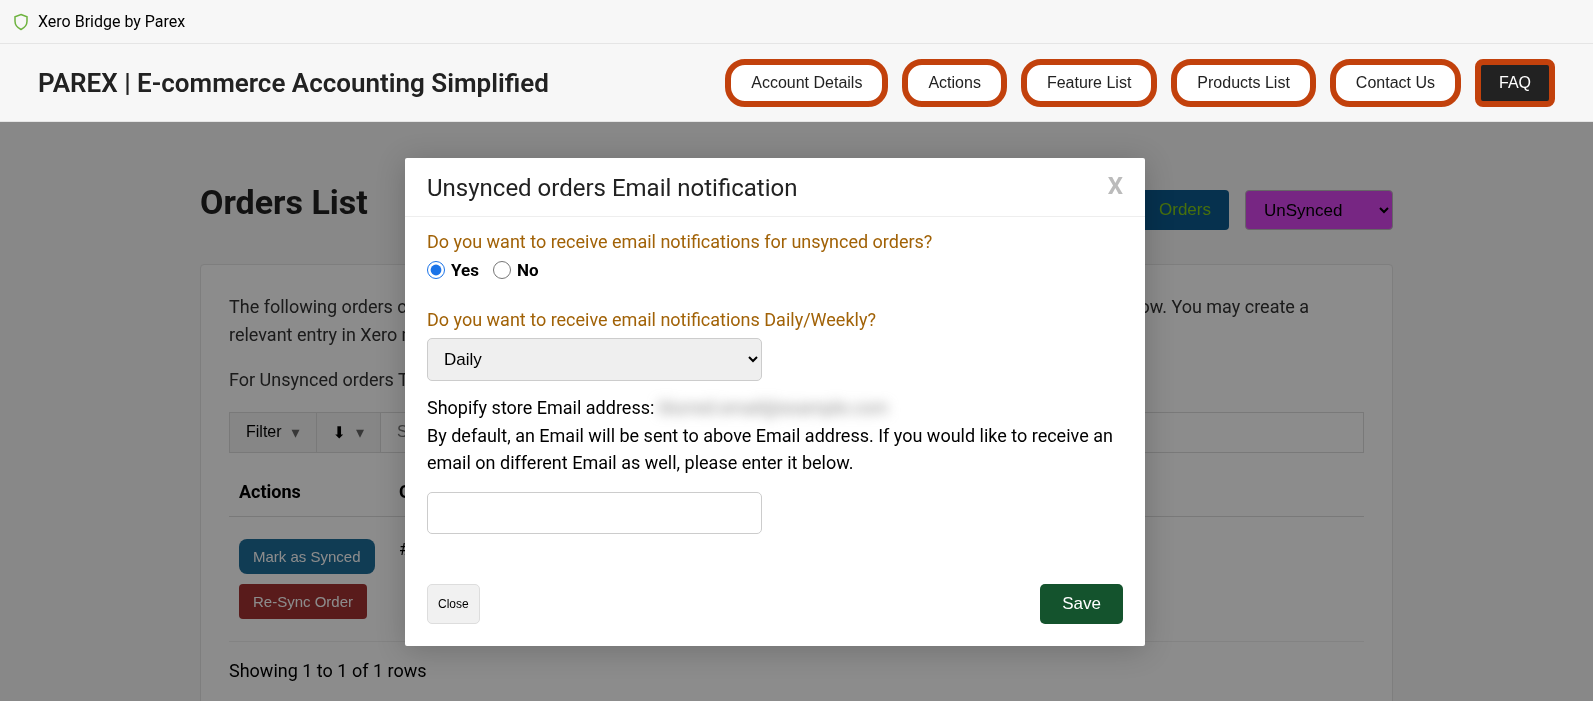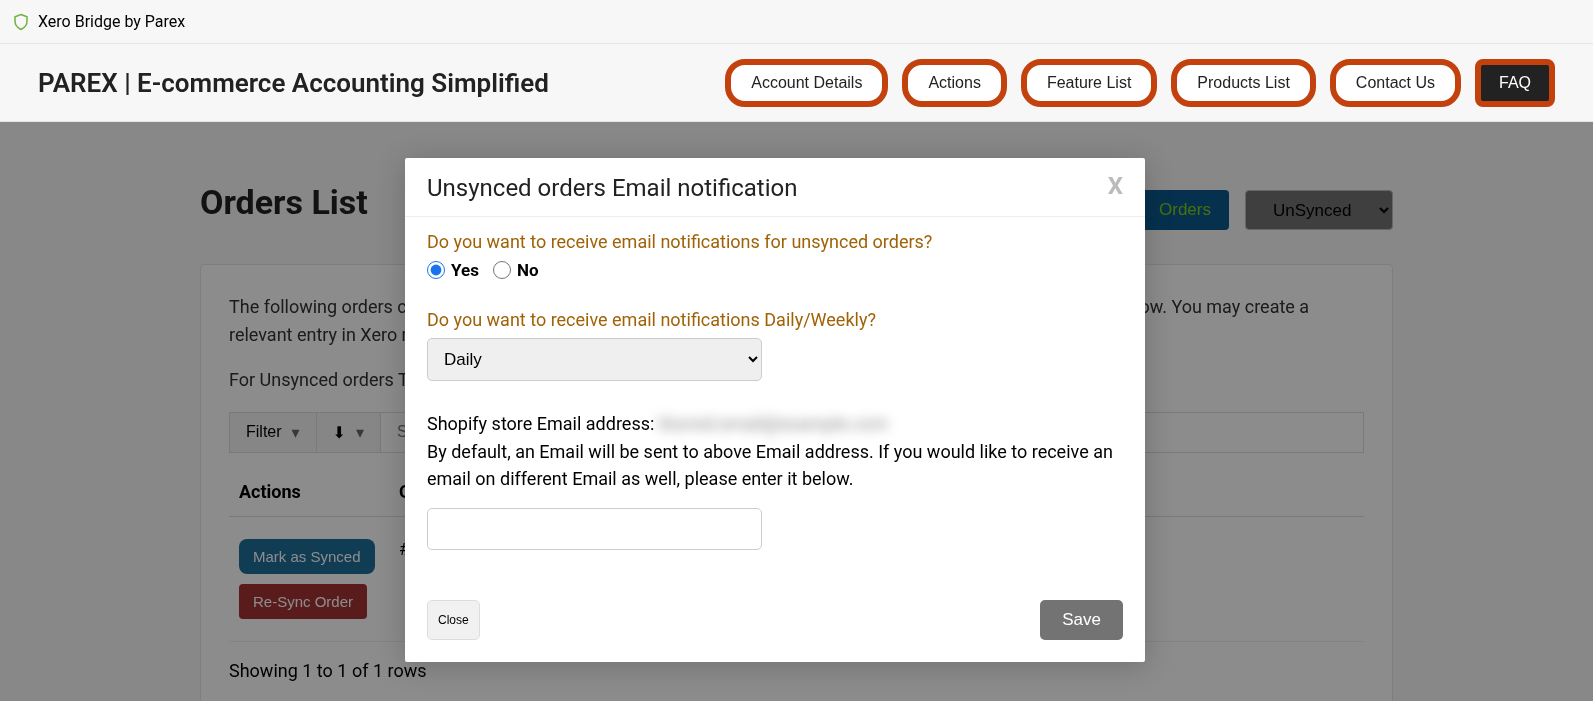--- a/index.html
+++ b/index.html
@@ -85,24 +85,24 @@
   background: #0b5a8f;
   color: #84cc16;
   border: none;
   border-radius: 4px;
   padding: 10px 18px;
   font-size: 17px;
 }
 .sync-select {
   border: 1px solid #bbb;
   border-radius: 4px;
-  padding: 8px 23px;
+  padding: 8px 14px;
   font-size: 17px;
   min-width: 148px;
-  background: #737373;
+  background: #d946ef;
 }
 .card {
   background: #fff;
   border: 1px solid #e5e5e5;
   border-radius: 4px;
   padding: 28px 28px;
   margin-top: 18px;
   position: relative;
 }
 .desc {
@@ -224,21 +224,21 @@
   width: 18px;
   height: 18px;
   accent-color: #1a73e8;
 }
 .freq-select {
   border: 1px solid #ccc;
   border-radius: 5px;
   padding: 10px 12px;
   font-size: 17px;
   width: 335px;
-  margin-bottom: 32px;
+  margin-bottom: 16px;
 }
 .email-line {
   font-size: 18px;
   margin-bottom: 4px;
 }
 .blur {
   filter: blur(6px);
   color: #888;
 }
 .email-desc {
@@ -260,21 +260,21 @@
   padding: 0 22px 22px;
 }
 .close-btn {
   background: #f1f1f1;
   border: 1px solid #ddd;
   border-radius: 5px;
   padding: 10px 10px;
   font-size: 12px;
 }
 .save-btn {
-  background: #737373;
+  background: #14532d;
   border: none;
   color: #fff;
   border-radius: 5px;
   padding: 10px 22px;
   font-size: 17px;
 }
 .chev-down::after { content: "▾"; color: #666; margin-left: 4px; }
 .dl-icon::after { content: "⬇"; }
 .wipe { position: relative; }
 .wipe .overlay {

